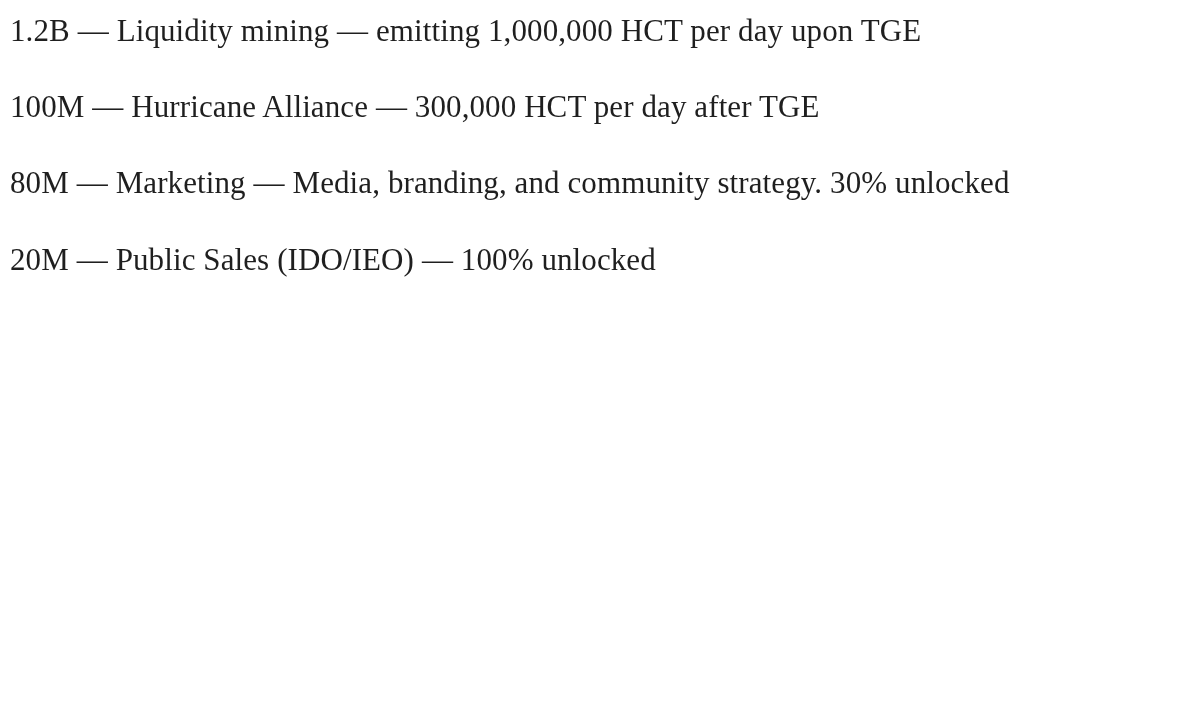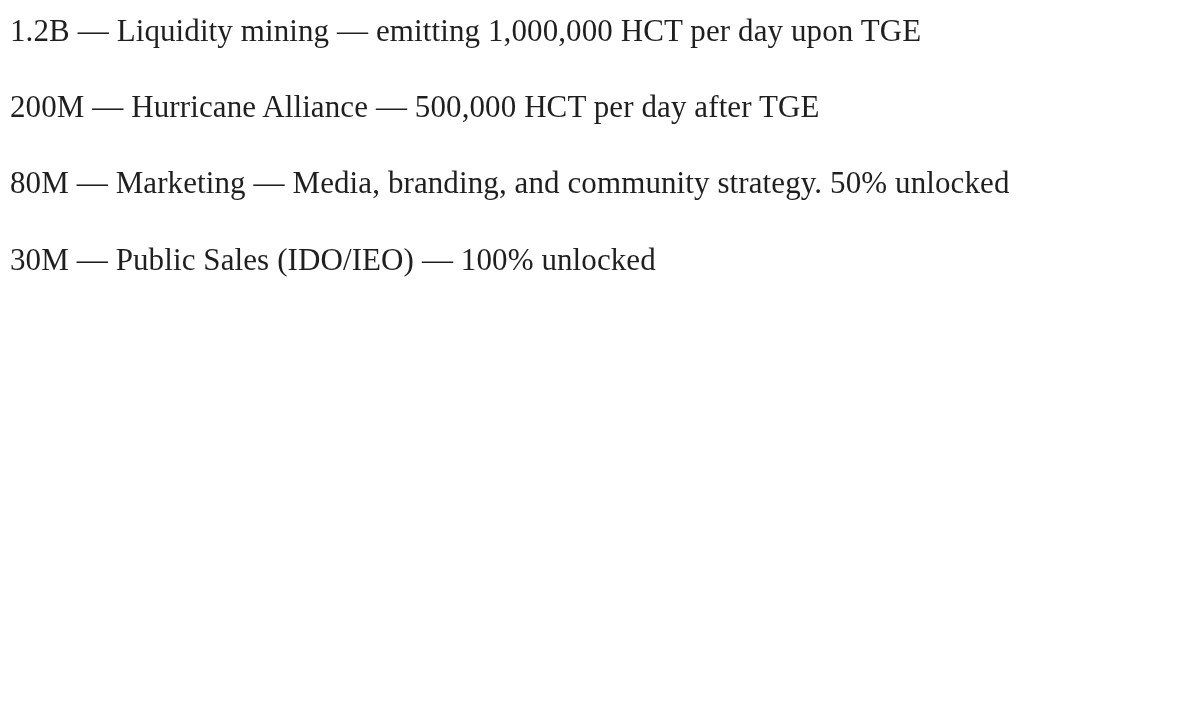--- a/index.html
+++ b/index.html
@@ -28,16 +28,16 @@
   }
   .para:last-child {
     margin-bottom: 0;
   }
 </style>
 </head>
 <body>
 
 <div class="doc">
   <p class="para">1.2B — Liquidity mining — emitting 1,000,000 HCT per day upon TGE</p>
-  <p class="para">200M — Hurricane Alliance — 500,000 HCT per day after TGE</p>
-  <p class="para">80M — Marketing — Media, branding, and community strategy. 50% unlocked</p>
-  <p class="para">30M — Public Sales (IDO/IEO) — 100% unlocked</p>
+  <p class="para">100M — Hurricane Alliance — 300,000 HCT per day after TGE</p>
+  <p class="para">80M — Marketing — Media, branding, and community strategy. 30% unlocked</p>
+  <p class="para">20M — Public Sales (IDO/IEO) — 100% unlocked</p>
 </div>
 
 </body></html>

